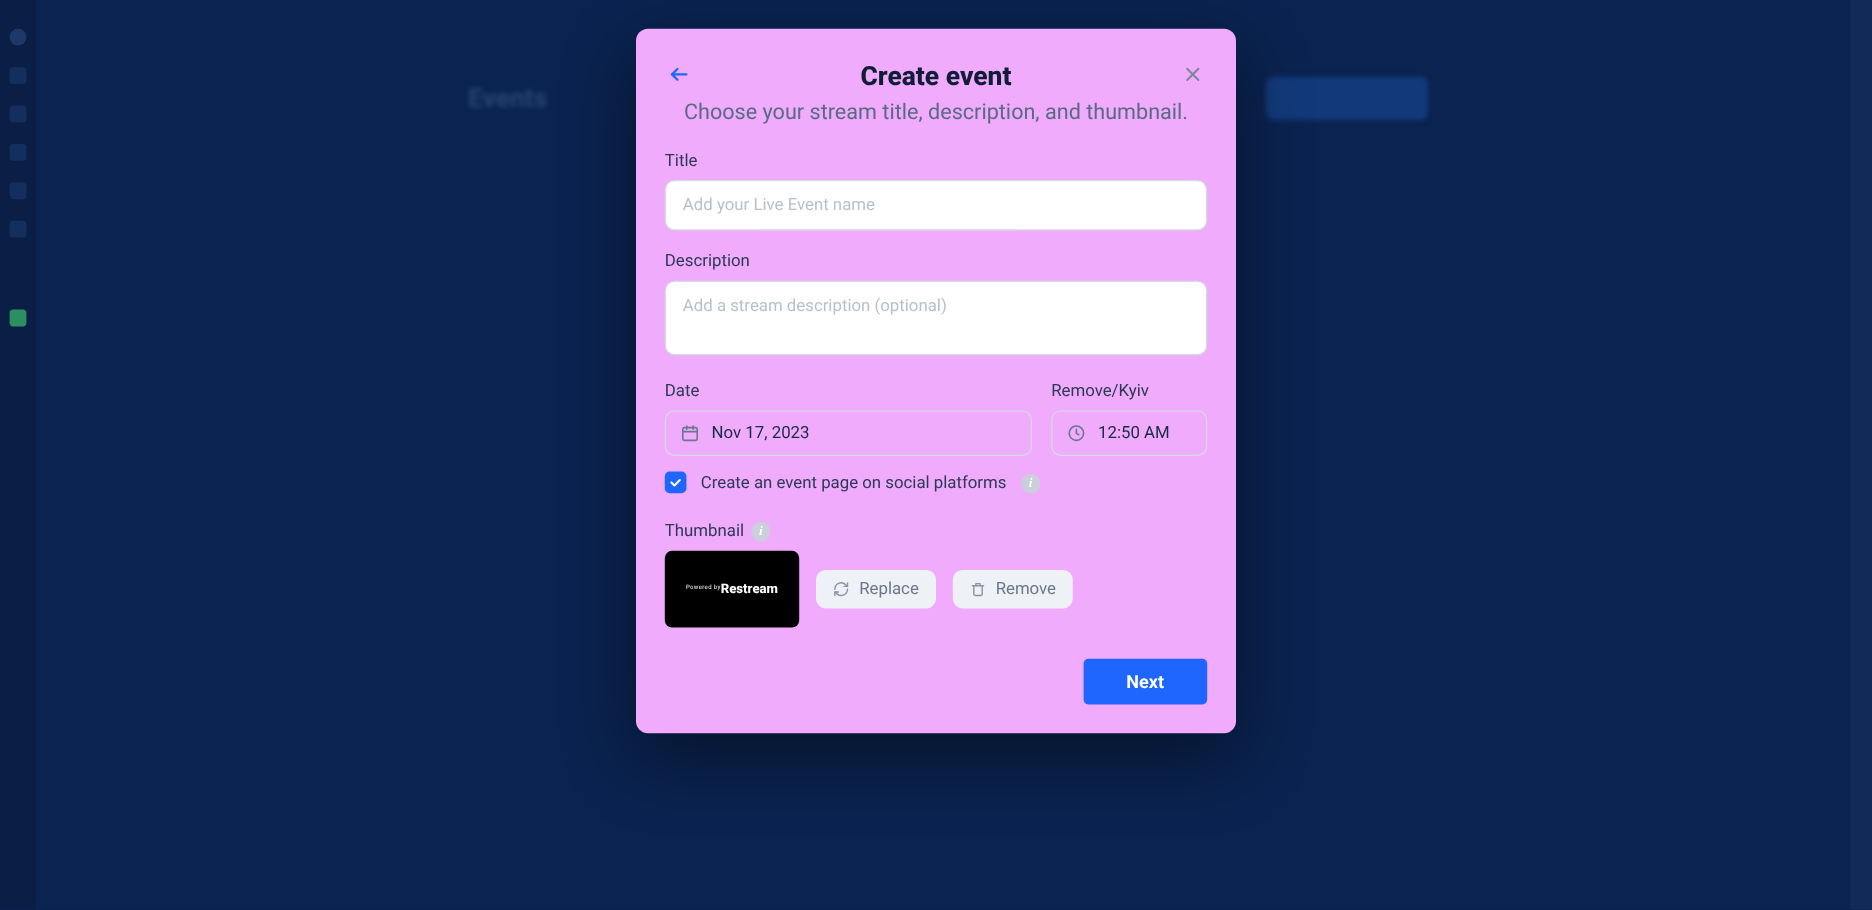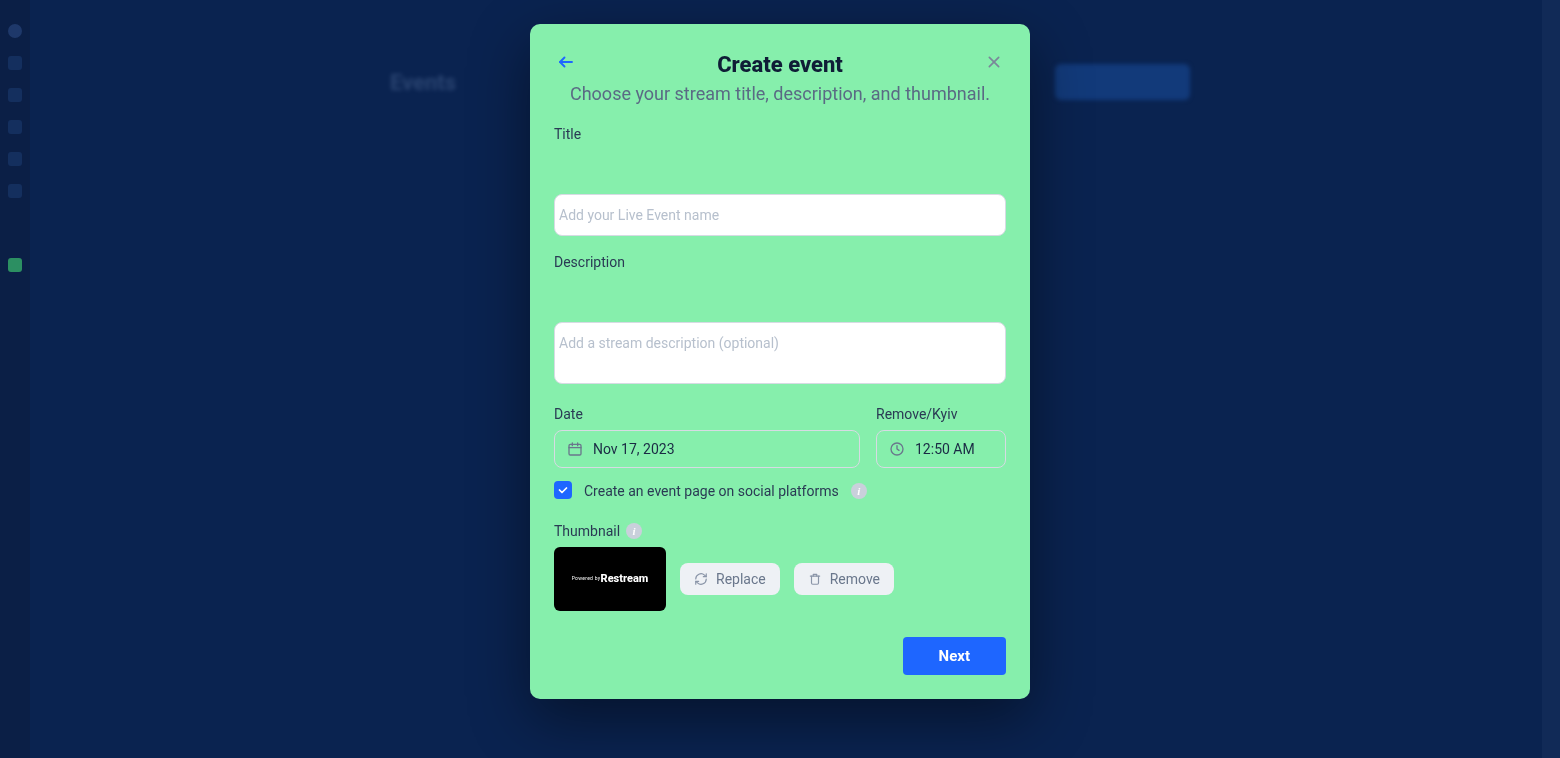--- a/index.html
+++ b/index.html
@@ -70,21 +70,21 @@
   .overlay {
     position: absolute;
     inset: 0;
     display: flex;
     align-items: flex-start;
     justify-content: center;
     padding-top: 24px;
   }
   .modal {
     width: 500px;
-    background: #86efac;
+    background: #f0abfc;
     border-radius: 10px;
     box-shadow: 0 20px 60px rgba(0,0,0,0.45);
     position: relative;
     padding: 24px;
     color: #1a2a44;
   }
 
   .modal-back {
     position: absolute;
     left: 24px;
@@ -127,26 +127,25 @@
     display: flex;
     align-items: center;
     gap: 6px;
   }
   .field-label:first-of-type { margin-top: 0; }
 
   .text-input {
     width: 100%;
     border: 1px solid #d6dbe3;
     border-radius: 8px;
-    padding: 12px 4px;
+    padding: 12px 14px;
     font-size: 14px;
     color: #1a2a44;
     font-family: inherit;
     outline: none;
-    margin-top: 44px;
   }
   .text-input::placeholder { color: #b7c0cd; }
   textarea.text-input {
     height: 62px;
     resize: none;
   }
 
   .row-datetime {
     display: flex;
     gap: 16px;

